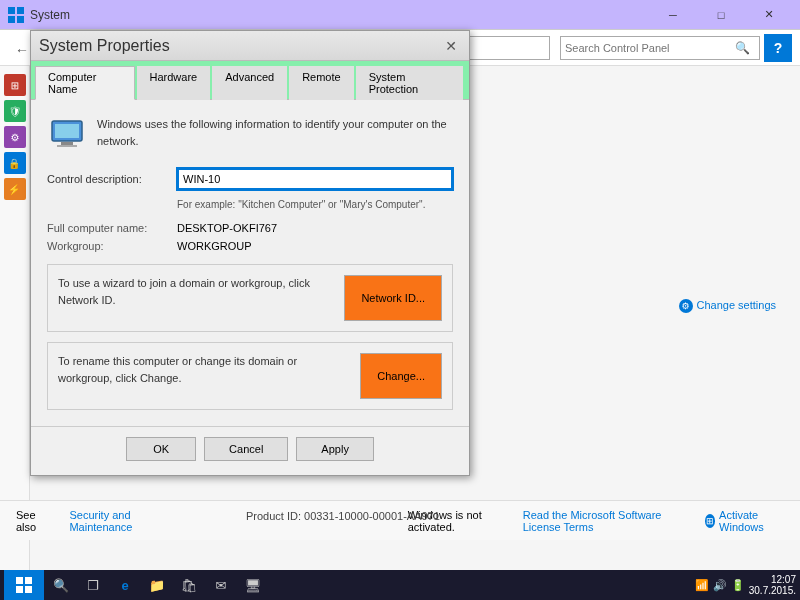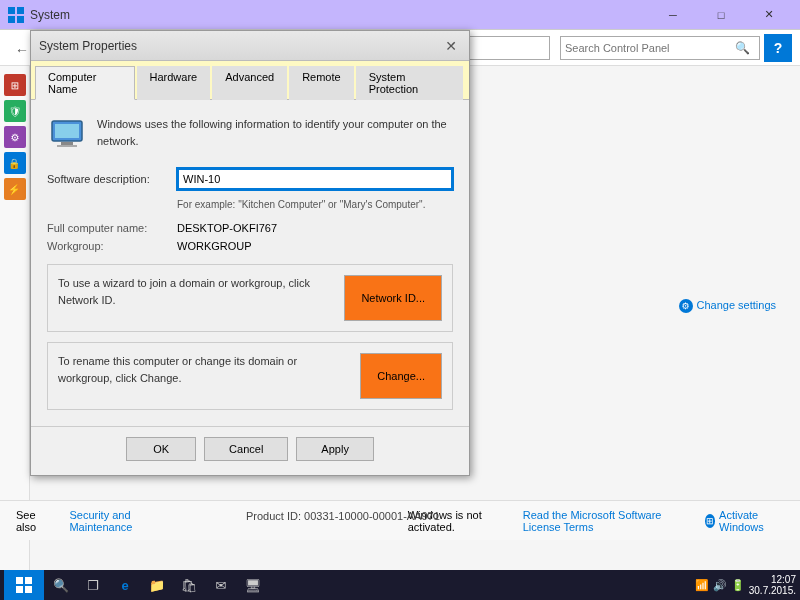--- a/index.html
+++ b/index.html
@@ -218,41 +218,41 @@
       height: 30px;
       background: linear-gradient(to bottom, #e8e8e8, #d8d8d8);
       display: flex;
       align-items: center;
       padding: 0 8px;
       border-bottom: 1px solid #bbb;
     }
 
     .dialog-title {
       flex: 1;
-      font-size: 12px;
+      font-size: 16px;
       color: #333;
     }
 
     .dialog-close {
       width: 20px;
       height: 20px;
       background: none;
       border: none;
       cursor: pointer;
       font-size: 14px;
       color: #555;
       display: flex;
       align-items: center;
       justify-content: center;
     }
 
     
     .tabs {
       display: flex;
-      background: #fef9c3;
+      background: #86efac;
       padding: 4px 4px 0;
       border-bottom: 1px solid #bbb;
     }
 
     .tab {
       padding: 4px 12px;
       font-size: 11px;
       cursor: pointer;
       border: 1px solid transparent;
       margin-right: 2px;
@@ -464,21 +464,21 @@
           <rect x="5" y="5" width="30" height="20" fill="#4a90d9" rx="2"></rect>
           <rect x="5" y="5" width="30" height="20" fill="none" stroke="#2c5f8a" stroke-width="1.5" rx="2"></rect>
           <rect x="8" y="8" width="24" height="14" fill="#87ceeb"></rect>
           <rect x="14" y="26" width="12" height="3" fill="#888"></rect>
           <rect x="10" y="29" width="20" height="2" fill="#aaa"></rect>
         </svg>
         <div class="info-text">Windows uses the following information to identify your computer on the network.</div>
       </div>
 
       <div class="form-row">
-        <span class="form-label">Software description:</span>
+        <span class="form-label">Control description:</span>
         <input type="text" class="form-input" style="border: 2px solid rgb(0, 120, 215); height: 22px; padding: 1px 4px; font-size: 11px; flex: 1 1 0%;" value="WIN-10">
       </div>
 
       <div class="form-hint">For example: "Kitchen Computer" or "Mary's Computer".</div>
 
       <div style="display:flex; margin-bottom: 6px;">
         <span style="width:130px; font-size:11px; color:#555;">Full computer name:</span>
         <span style="font-size:11px;">DESKTOP-OKFI767</span>
       </div>
 

